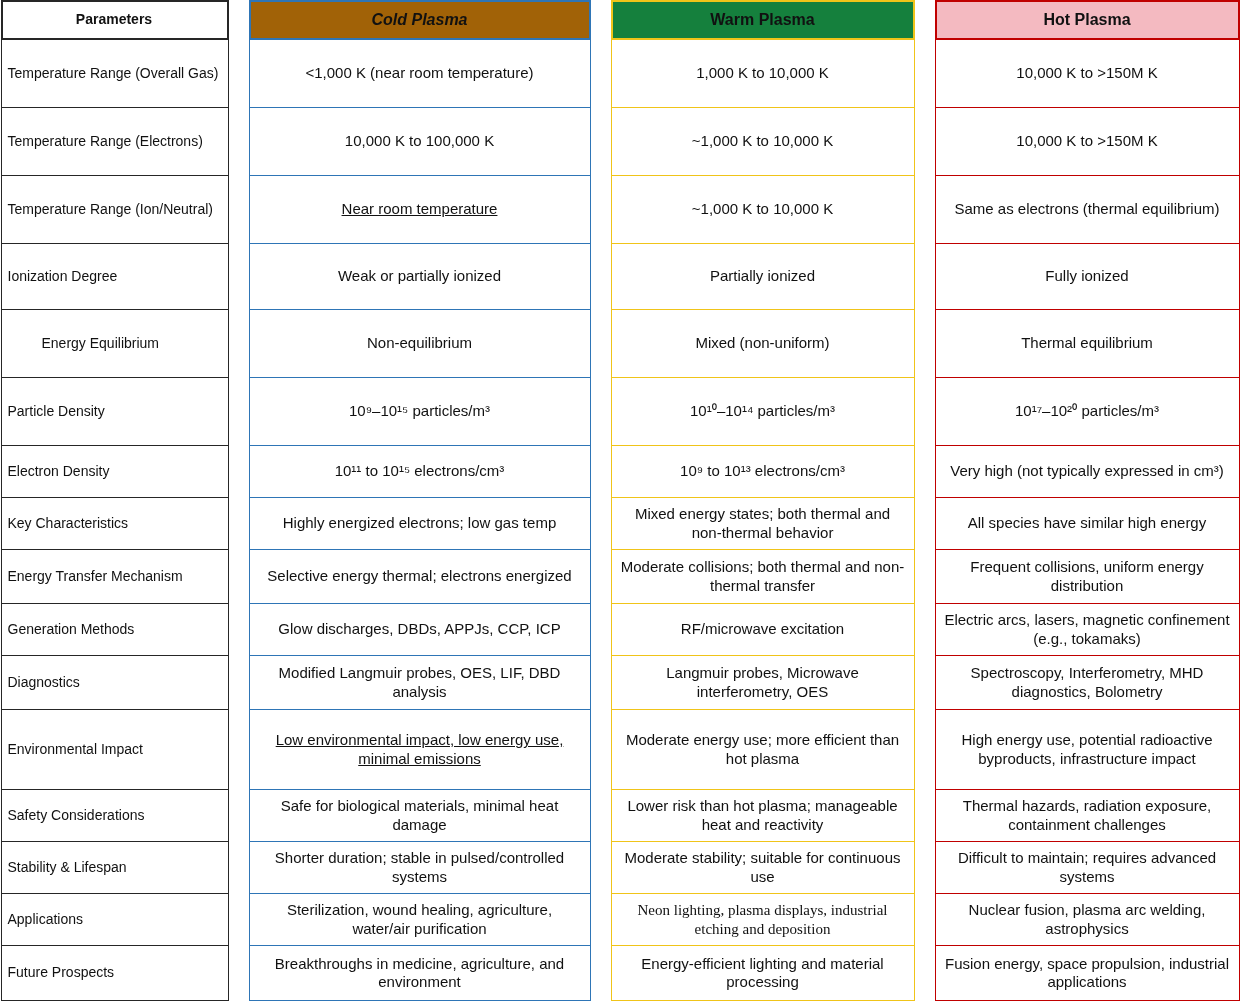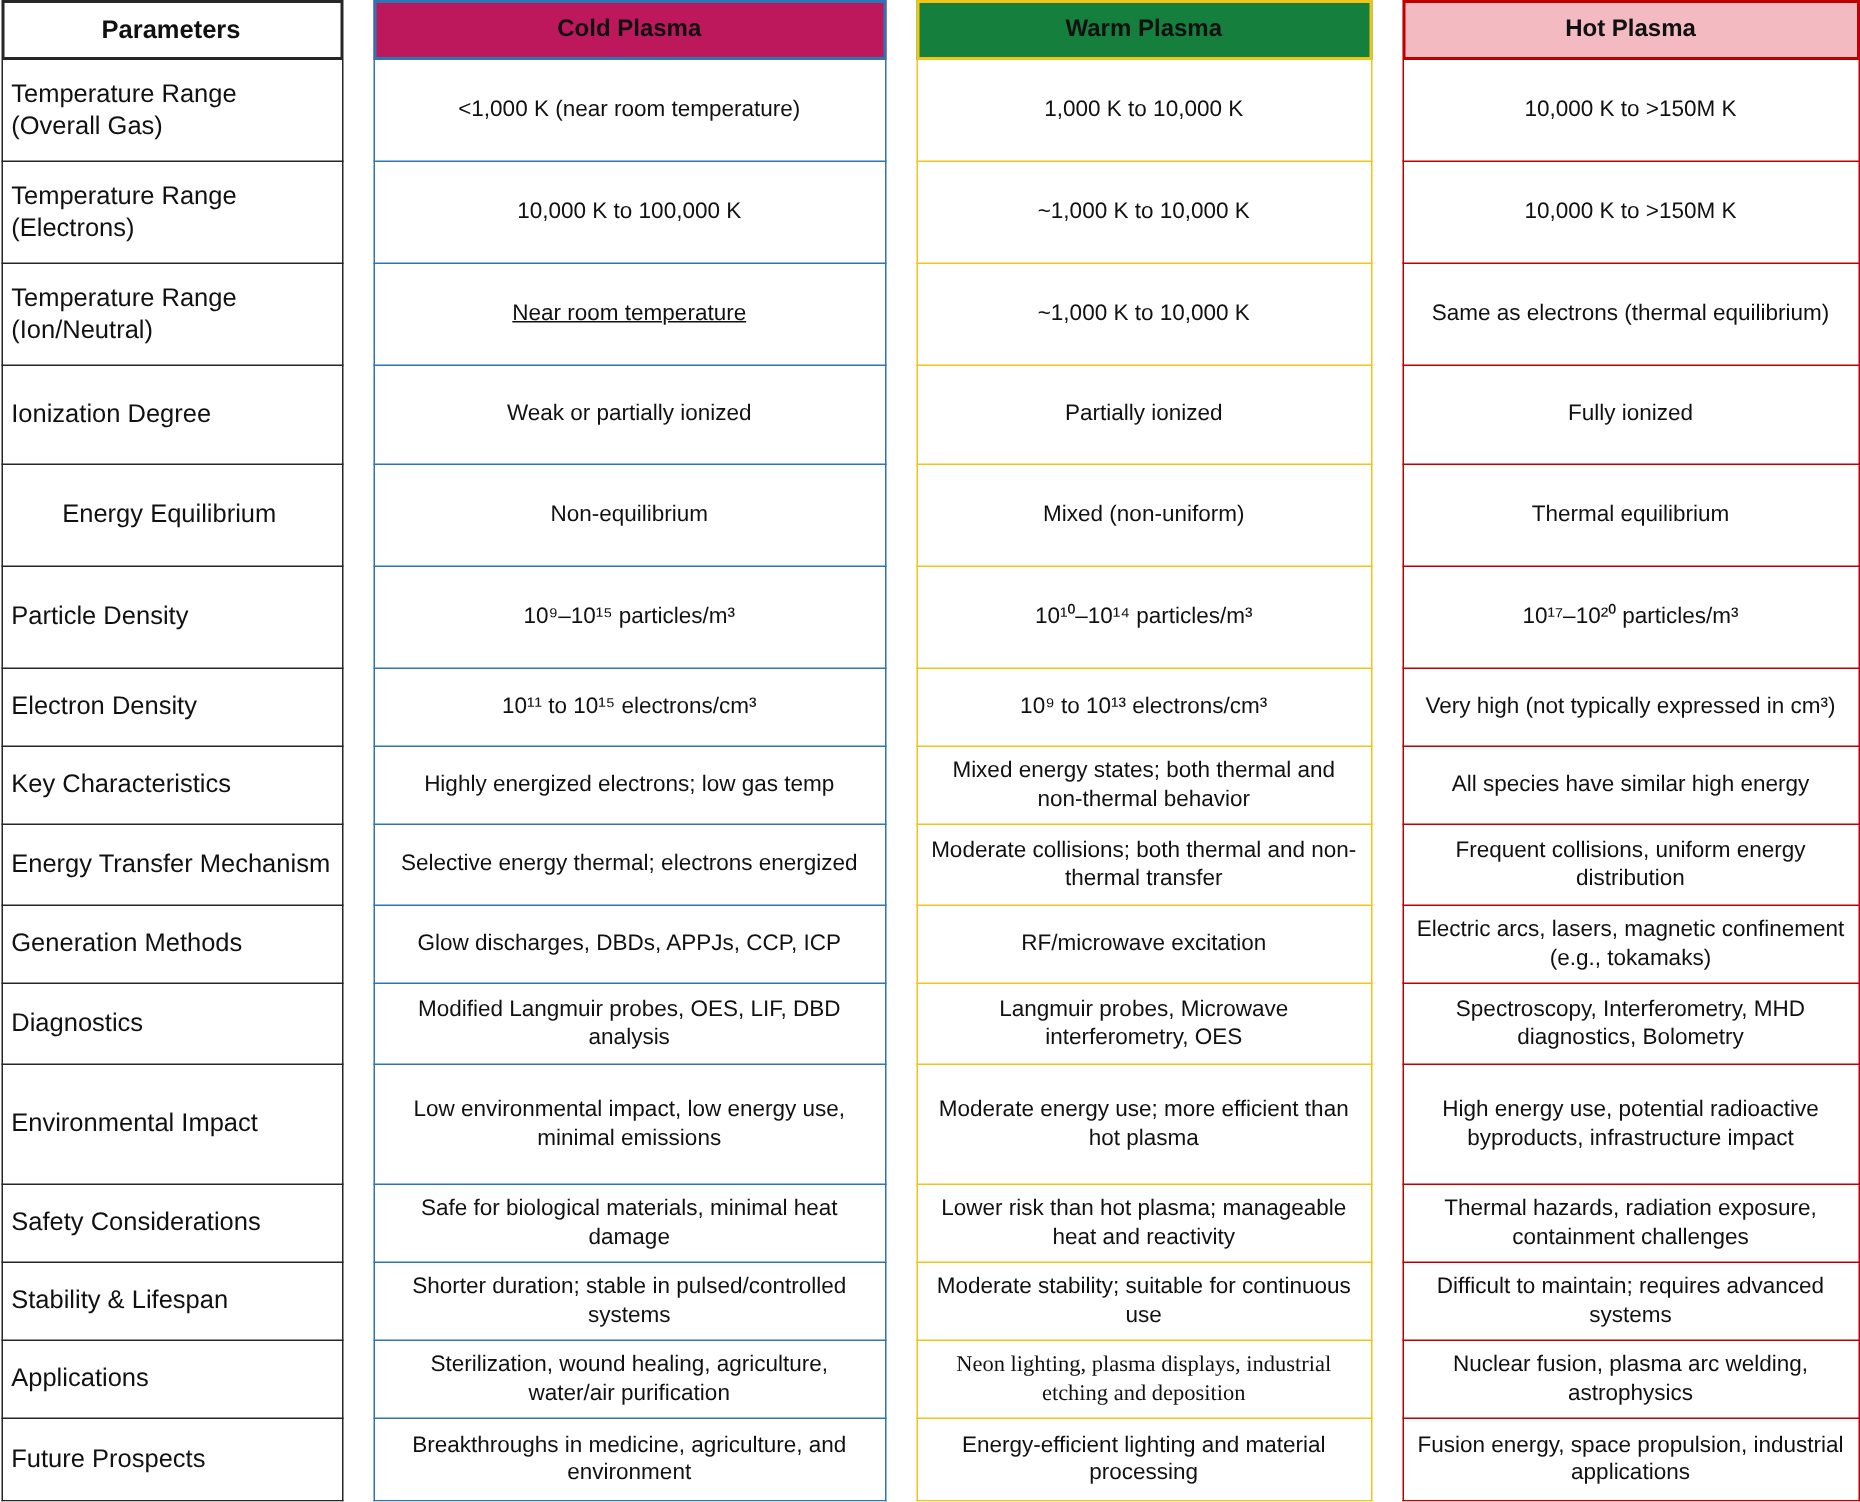--- a/index.html
+++ b/index.html
@@ -36,31 +36,31 @@
     overflow: hidden;
   }
   .cell.header {
     font-weight: bold;
     font-size: 16px;
     border-width: 2px;
   }
   .cell.param {
     justify-content: flex-start;
     text-align: left;
-    font-size: 17px;
+    font-size: 14px;
     padding-left: 6px;
   }
 </style>
 </head>
 <body>
 
 <div class="table-wrap">
   <div class="comparison-grid" id="grid">
       <div class="cell header param" style="justify-content: center; text-align: center; border-color: rgb(38, 38, 38); background: rgb(255, 255, 255);">Parameters</div>
-      <div class="cell header" style="border-color: rgb(46, 117, 182); background: #be185d;">Cold Plasma</div>
+      <div class="cell header" style="border-color: rgb(46, 117, 182); background: #a16207; font-style: italic;">Cold Plasma</div>
       <div class="cell header" style="border-color: rgb(240, 196, 25); background: #15803d;">Warm Plasma</div>
       <div class="cell header" style="border-color: rgb(192, 0, 0); background: rgb(244, 186, 193);">Hot Plasma</div>
       <div class="cell param" style="border-color: rgb(38, 38, 38);">Temperature Range (Overall Gas)</div>
       <div class="cell" style="border-color: rgb(46, 117, 182);">&lt;1,000 K (near room temperature)</div>
       <div class="cell" style="border-color: rgb(240, 196, 25);">1,000 K to 10,000 K</div>
       <div class="cell" style="border-color: rgb(192, 0, 0);">10,000 K to &gt;150M K</div>
       <div class="cell param" style="border-color: rgb(38, 38, 38);">Temperature Range (Electrons)</div>
       <div class="cell" style="border-color: rgb(46, 117, 182);">10,000 K to 100,000 K</div>
       <div class="cell" style="border-color: rgb(240, 196, 25);">~1,000 K to 10,000 K</div>
       <div class="cell" style="border-color: rgb(192, 0, 0);">10,000 K to &gt;150M K</div>
@@ -94,21 +94,21 @@
       <div class="cell" style="border-color: rgb(192, 0, 0);">Frequent collisions, uniform energy distribution</div>
       <div class="cell param" style="border-color: rgb(38, 38, 38);">Generation Methods</div>
       <div class="cell" style="border-color: rgb(46, 117, 182);">Glow discharges, DBDs, APPJs, CCP, ICP</div>
       <div class="cell" style="border-color: rgb(240, 196, 25);">RF/microwave excitation</div>
       <div class="cell" style="border-color: rgb(192, 0, 0);">Electric arcs, lasers, magnetic confinement (e.g., tokamaks)</div>
       <div class="cell param" style="border-color: rgb(38, 38, 38);">Diagnostics</div>
       <div class="cell" style="border-color: rgb(46, 117, 182);">Modified Langmuir probes, OES, LIF, DBD analysis</div>
       <div class="cell" style="border-color: rgb(240, 196, 25);">Langmuir probes, Microwave interferometry, OES</div>
       <div class="cell" style="border-color: rgb(192, 0, 0);">Spectroscopy, Interferometry, MHD diagnostics, Bolometry</div>
       <div class="cell param" style="border-color: rgb(38, 38, 38);">Environmental Impact</div>
-      <div class="cell" style="border-color: rgb(46, 117, 182);">Low environmental impact, low energy use, minimal emissions</div>
+      <div class="cell" style="border-color: rgb(46, 117, 182); text-decoration: underline;">Low environmental impact, low energy use, minimal emissions</div>
       <div class="cell" style="border-color: rgb(240, 196, 25);">Moderate energy use; more efficient than hot plasma</div>
       <div class="cell" style="border-color: rgb(192, 0, 0);">High energy use, potential radioactive byproducts, infrastructure impact</div>
       <div class="cell param" style="border-color: rgb(38, 38, 38);">Safety Considerations</div>
       <div class="cell" style="border-color: rgb(46, 117, 182);">Safe for biological materials, minimal heat damage</div>
       <div class="cell" style="border-color: rgb(240, 196, 25);">Lower risk than hot plasma; manageable heat and reactivity</div>
       <div class="cell" style="border-color: rgb(192, 0, 0);">Thermal hazards, radiation exposure, containment challenges</div>
       <div class="cell param" style="border-color: rgb(38, 38, 38);">Stability &amp; Lifespan</div>
       <div class="cell" style="border-color: rgb(46, 117, 182);">Shorter duration; stable in pulsed/controlled systems</div>
       <div class="cell" style="border-color: rgb(240, 196, 25);">Moderate stability; suitable for continuous use</div>
       <div class="cell" style="border-color: rgb(192, 0, 0);">Difficult to maintain; requires advanced systems</div>

